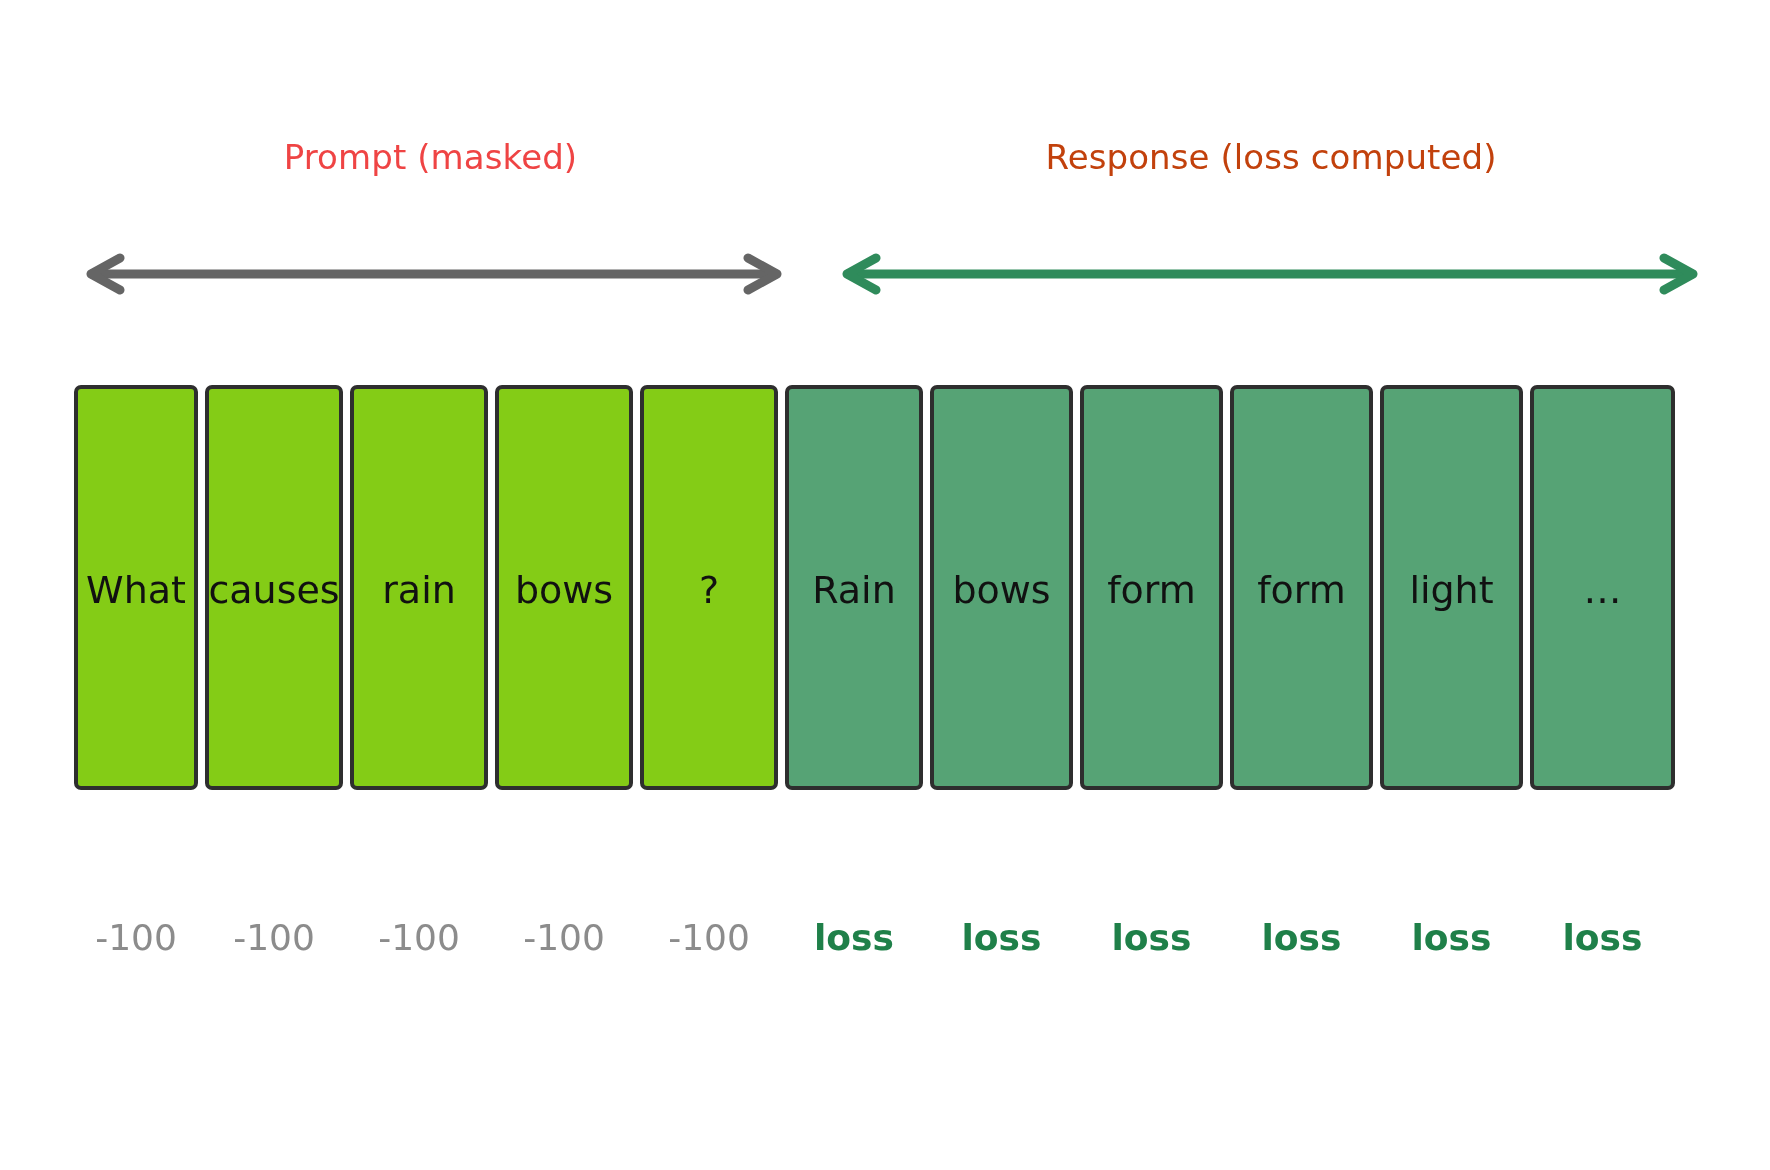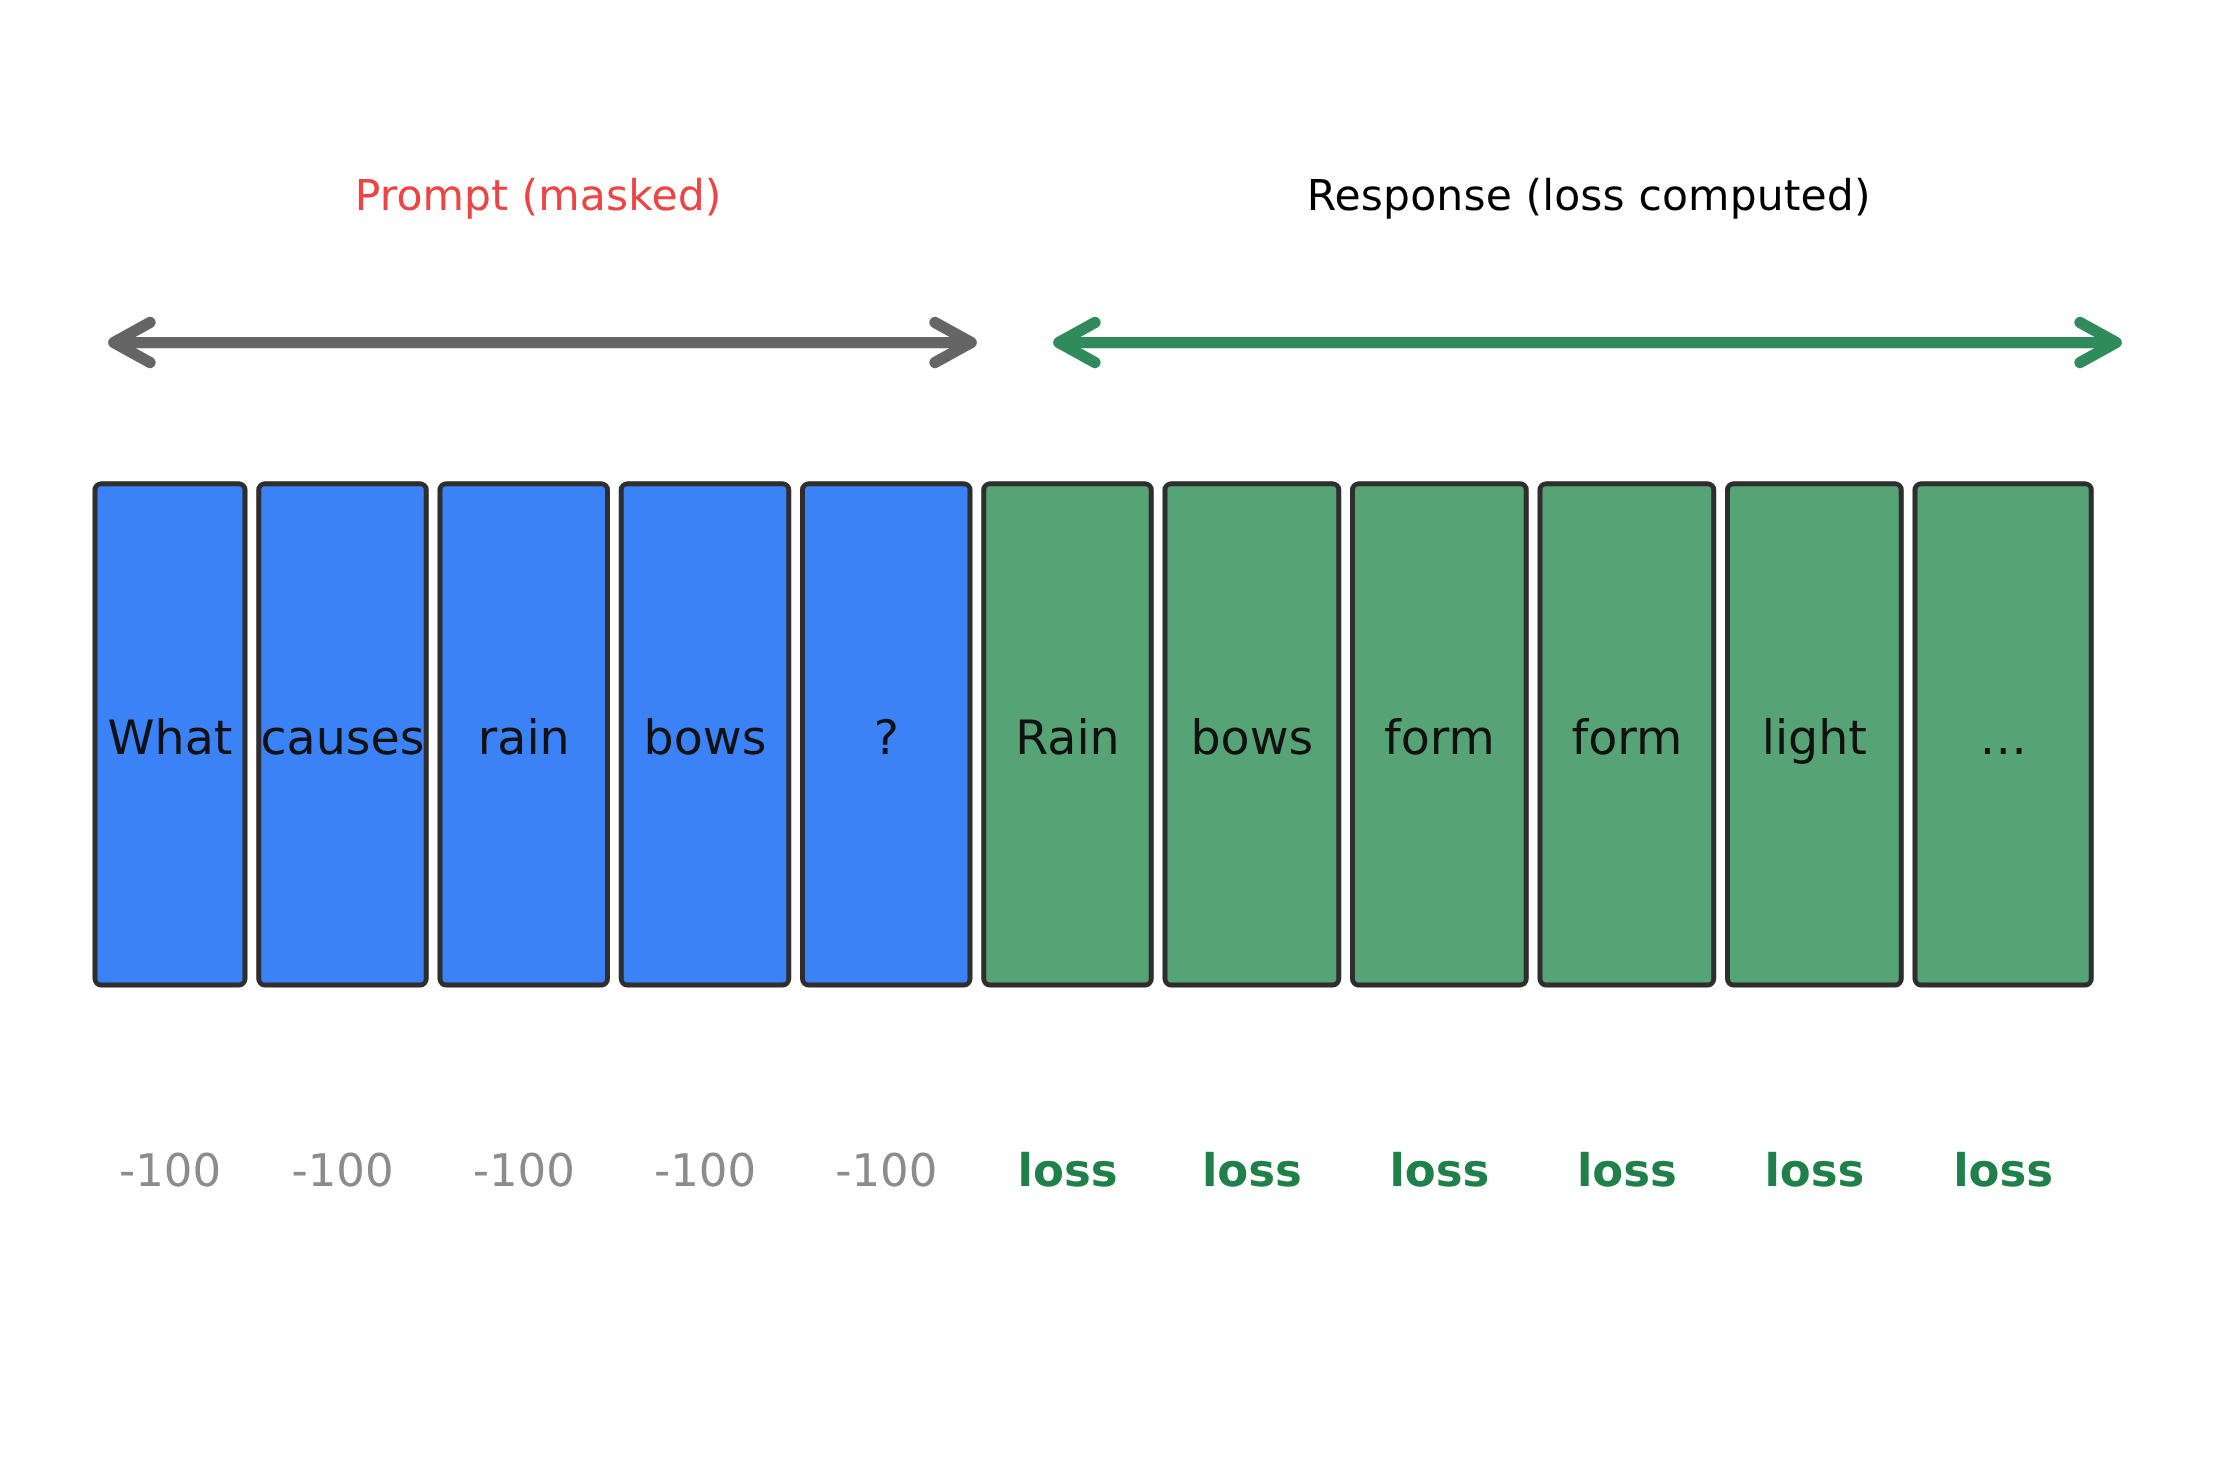--- a/index.html
+++ b/index.html
@@ -35,21 +35,21 @@
   #label-prompt {
     left: 74px;
     top: 140px;
     width: 713px;
     color: #ef4444;
   }
   #label-response {
     left: 840px;
     top: 140px;
     width: 862px;
-    color: #000000;
+    color: #c2410c;
   }
 
   
   .arrow-svg {
     position: absolute;
     top: 252px;
     height: 44px;
   }
   #arrow-prompt { left: 74px;  width: 720px; }
   #arrow-response { left: 830px; width: 880px; }
@@ -72,21 +72,21 @@
     display: flex;
     align-items: center;
     justify-content: center;
     font-size: 38px;
     color: #111111;
     line-height: 1;
     overflow: hidden;
     padding: 0 2px;
   }
   .token-box.masked {
-    background: #3b82f6;
+    background: #84cc16;
   }
   .token-box.scored {
     background: #56a375;
   }
   .token-text {
     white-space: nowrap;
     
     transform: translateY(2px);
   }
 

